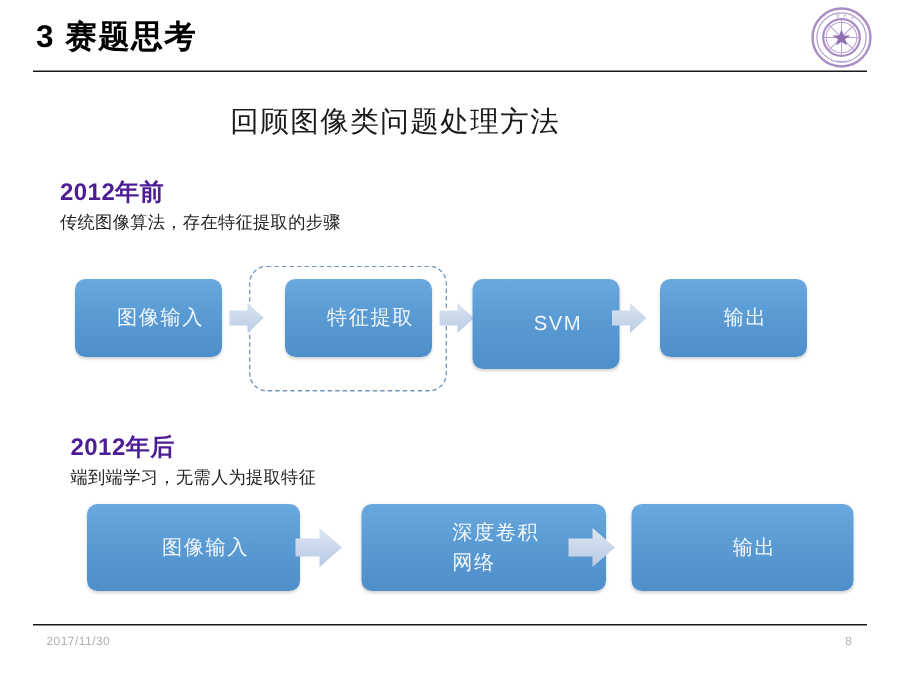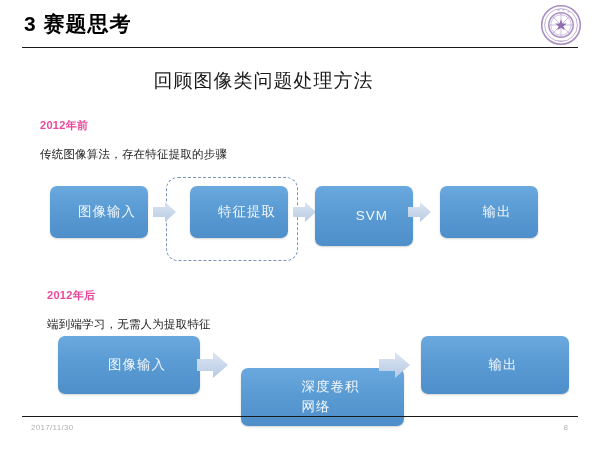--- a/index.html
+++ b/index.html
@@ -59,32 +59,32 @@
     letter-spacing: 1px;
     color: #1a1a1a;
   }
 
   
   .section-head {
     position: absolute;
     font-family: "Liberation Sans", sans-serif;
   }
   .section-year {
-    font-size: 11px;
+    font-size: 16px;
     font-weight: bold;
-    color: #ec4899;
+    color: #4c1d95;
     letter-spacing: 0.3px;
     white-space: nowrap;
   }
   .section-desc {
     font-family: "Liberation Serif", serif;
     font-size: 11.5px;
     font-weight: normal;
     color: #222222;
-    margin-top: 14px;
+    margin-top: 2px;
     letter-spacing: 0.2px;
     white-space: nowrap;
   }
 
   #section-before { left: 40px; top: 118px; }
   #section-after  { left: 47px; top: 288px; }
 
   
   .flow-box {
     position: absolute;
@@ -241,21 +241,21 @@
       <defs>
         <linearGradient id="ag4" x1="0" y1="0" x2="0" y2="1">
           <stop offset="0%" stop-color="#dde6f3"></stop>
           <stop offset="100%" stop-color="#b6c9e3"></stop>
         </linearGradient>
       </defs>
       <polygon points="1,9 17,9 17,2 32,15 17,28 17,21 1,21" fill="url(#ag4)"></polygon>
     </svg>
   </div>
 
-  <div class="flow-box" style="left:241px; top:336px; width:147px; height:58px; white-space:pre-line;margin-top:32px;">深度卷积
+  <div class="flow-box" style="left:241px; top:336px; width:147px; height:58px; white-space:pre-line;">深度卷积
 网络</div>
 
   <div class="flow-arrow" style="left:378px; top:350px;">
     <svg width="34" height="30" viewBox="0 0 34 30">
       <defs>
         <linearGradient id="ag5" x1="0" y1="0" x2="0" y2="1">
           <stop offset="0%" stop-color="#dde6f3"></stop>
           <stop offset="100%" stop-color="#b6c9e3"></stop>
         </linearGradient>
       </defs>

